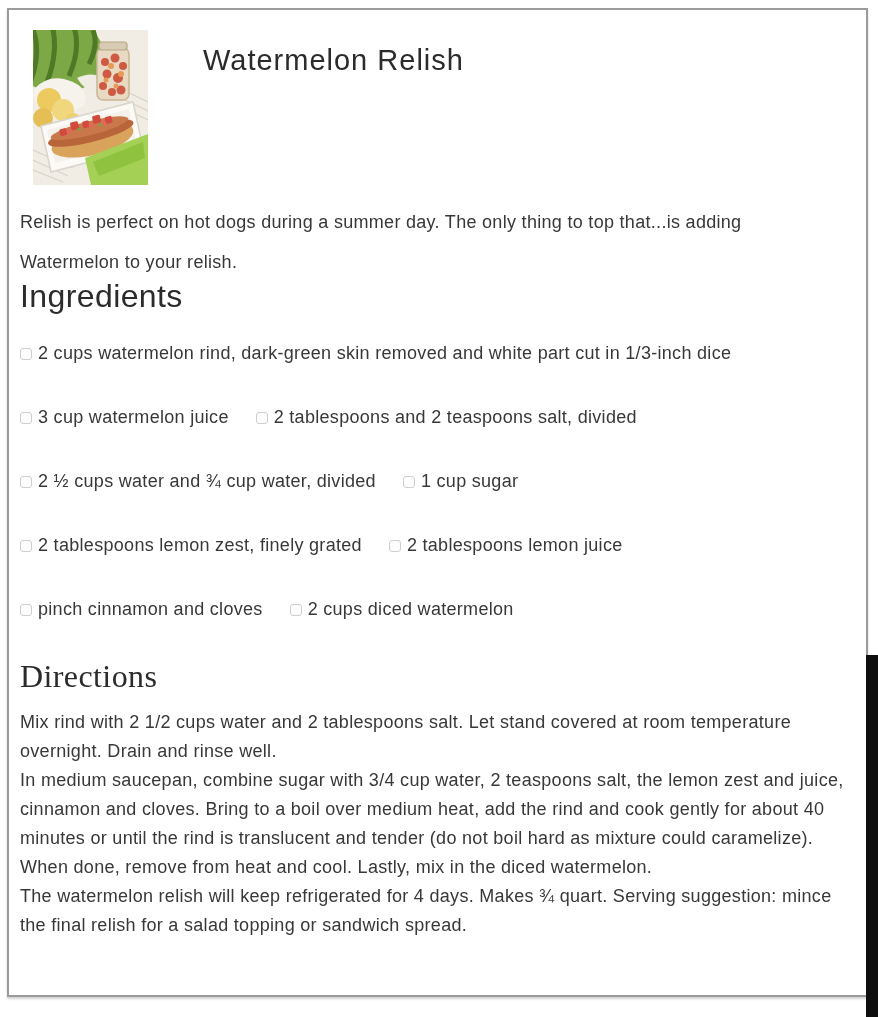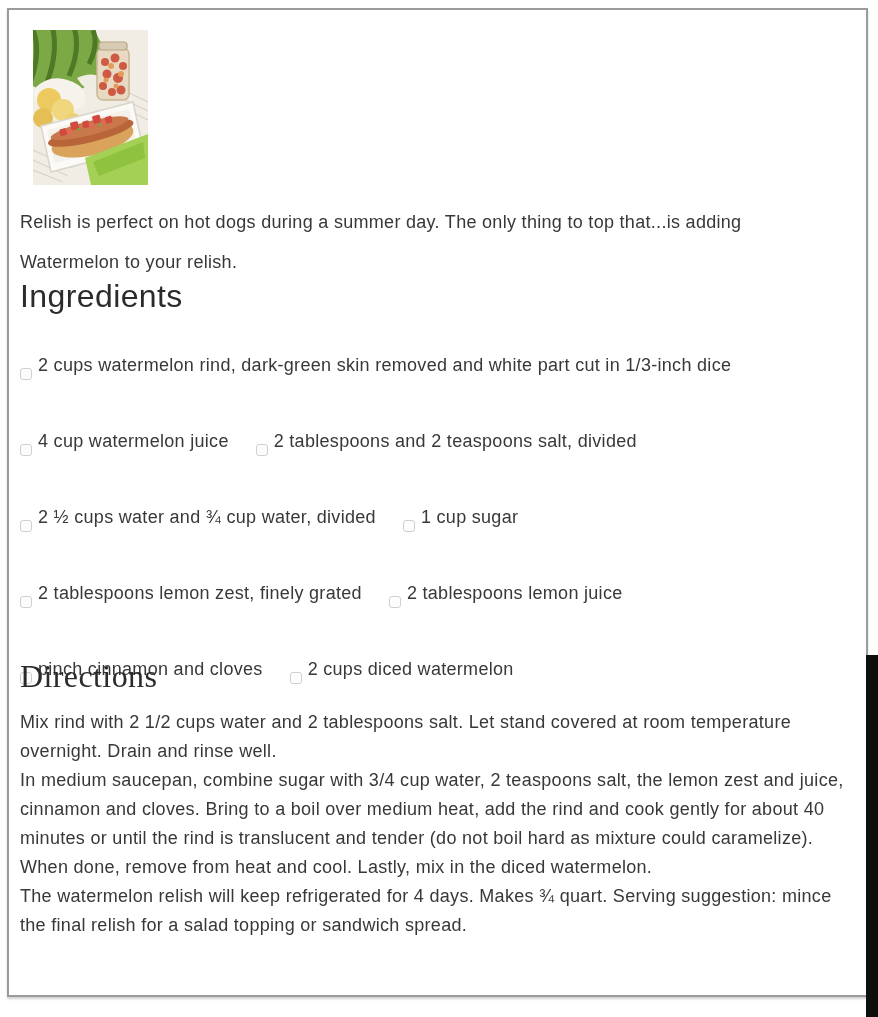--- a/index.html
+++ b/index.html
@@ -33,23 +33,23 @@
   }
   .h-ingredients{top:271px;}
   .h-directions{top:651px;font-family:Liberation Serif, serif;}
   .checklist{
     position:absolute;left:11px;top:329px;width:838px;
   }
   .check-row{
     display:flex;flex-wrap:nowrap;column-gap:27px;margin-bottom:35px;
   }
   .check-item{
-    display:inline-flex;align-items:flex-end;
+    display:inline-flex;align-items:center;
     font-size:18px;line-height:29px;letter-spacing:.3px;color:#383838;
-    white-space:nowrap;cursor:default;margin-top:12px;
+    white-space:nowrap;cursor:default;
   }
   .checkbox{
     flex:0 0 auto;width:12px;height:12px;margin-right:6px;
     border:1px solid #cfcfcf;border-radius:3px;background:#fdfdfd;
     box-sizing:border-box;
   }
   .directions-text{
     position:absolute;left:11px;top:698px;width:840px;
     font-size:18px;line-height:29px;letter-spacing:.3px;color:#383838;
   }
@@ -139,36 +139,37 @@
       <g fill="#7ea344">
         <rect x="46" y="95" width="3" height="3"></rect>
         <rect x="68" y="96" width="3" height="3"></rect>
       </g>
     </g>
 
     <polygon points="52,128 115,104 115,155 58,155" fill="#a3d055"></polygon>
     <polygon points="60,132 110,112 112,128 66,146" fill="#8fc23e"></polygon>
   </svg>
 
+  <div class="page-title">Watermelon Relish</div>
 
   <div class="intro">Relish is perfect on hot dogs during a summer day. The only thing to top that...is adding Watermelon to your relish.</div>
 
   <div class="section-heading h-ingredients">Ingredients</div>
 
   <div class="checklist">
     <div class="check-row">
       <span class="check-item">
         <span class="checkbox" role="checkbox" aria-checked="false"></span>
         <span>2 cups watermelon rind, dark-green skin removed and white part cut in 1/3-inch dice</span>
       </span>
     </div>
     <div class="check-row">
       <span class="check-item">
         <span class="checkbox" role="checkbox" aria-checked="false"></span>
-        <span>4 cup watermelon juice</span>
+        <span>3 cup watermelon juice</span>
       </span>
       <span class="check-item">
         <span class="checkbox" role="checkbox" aria-checked="false"></span>
         <span>2 tablespoons and 2 teaspoons salt, divided</span>
       </span>
     </div>
     <div class="check-row">
       <span class="check-item">
         <span class="checkbox" role="checkbox" aria-checked="false"></span>
         <span>2 ½ cups water and ¾ cup water, divided</span>

